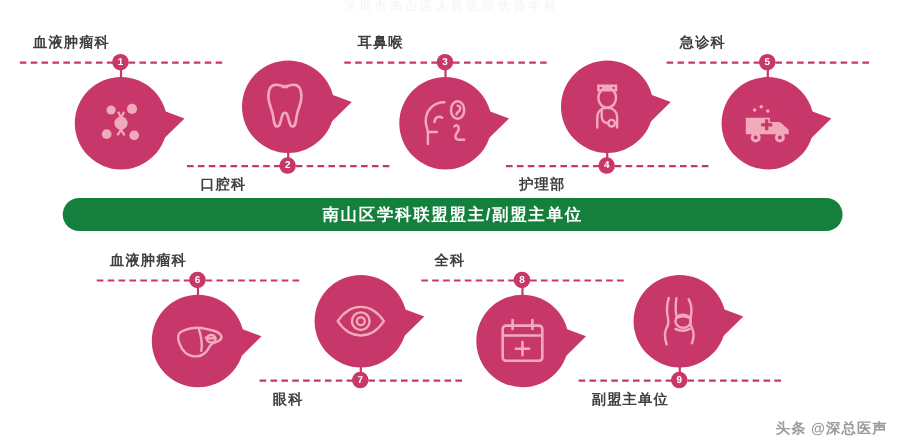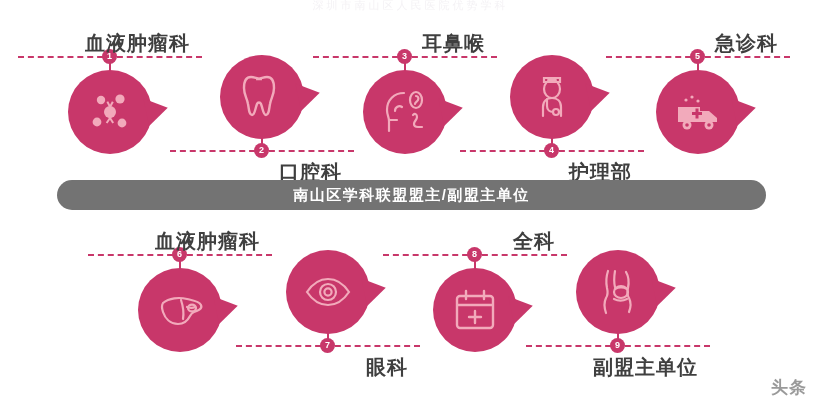--- a/index.html
+++ b/index.html
@@ -7,22 +7,22 @@
     width:821px;height:407px;
     background:#ffffff;
     font-family:"Liberation Sans","DejaVu Sans",sans-serif;
     position:relative;overflow:hidden;
   }
   .stage{position:absolute;left:0;top:0;width:821px;height:407px;}
 
   
   .node{position:absolute;width:160px;}
   .node .label{
-    position:absolute;left:0;width:160px;text-align:right;
-    font-size:20px;color:#3f3f3f;font-weight:bold;letter-spacing:1px;
+    position:absolute;left:0;width:160px;text-align:left;
+    font-size:13px;color:#3f3f3f;font-weight:bold;letter-spacing:1px;
     white-space:nowrap;
   }
   .dash{
     position:absolute;height:0;border-top:2px dashed #c8376a;
     left:-12px;width:184px;
   }
   .badge{
     position:absolute;width:15px;height:15px;border-radius:50%;
     background:#c8376a;color:#ffffff;font-size:9px;line-height:15px;
     text-align:center;font-weight:bold;left:72px;
@@ -54,33 +54,33 @@
   
   .v-below .bubble{top:0;}
   .v-below .stem{top:82px;height:14px;}
   .v-below .dash{top:95px;}
   .v-below .badge{top:88px;}
   .v-below .label{top:104px;}
 
   
   .banner{
     position:absolute;left:57px;top:180px;width:709px;height:30px;
-    background:#737373;border-radius:15px;
+    background:#15803d;border-radius:15px;
     color:#ffffff;font-size:15px;font-weight:bold;letter-spacing:1.5px;
     display:flex;align-items:center;justify-content:center;
   }
 
   .toptext{
     position:absolute;left:0;top:-2px;width:821px;text-align:center;
     font-size:11px;color:#f4f2f5;letter-spacing:3px;white-space:nowrap;
   }
 
   .watermark{
     position:absolute;right:14px;bottom:8px;
-    font-size:17px;font-weight:bold;color:#9a9a9a;letter-spacing:1px;
+    font-size:13px;font-weight:bold;color:#9a9a9a;letter-spacing:1px;
     display:flex;align-items:center;gap:4px;
   }
 </style>
 </head>
 <body>
 
 <div class="stage">
 
   <div class="toptext">深圳市南山区人民医院优势学科</div>
 
@@ -230,15 +230,16 @@
         <div class="label">副盟主单位</div>
       </div>
     </div>
 
   <div class="banner">
     <span>南山区学科联盟盟主/副盟主单位</span>
   </div>
 
   <div class="watermark">
     <span>头条</span>
+    <span>@深总医声</span>
   </div>
 
 </div>
 
 </body></html>

